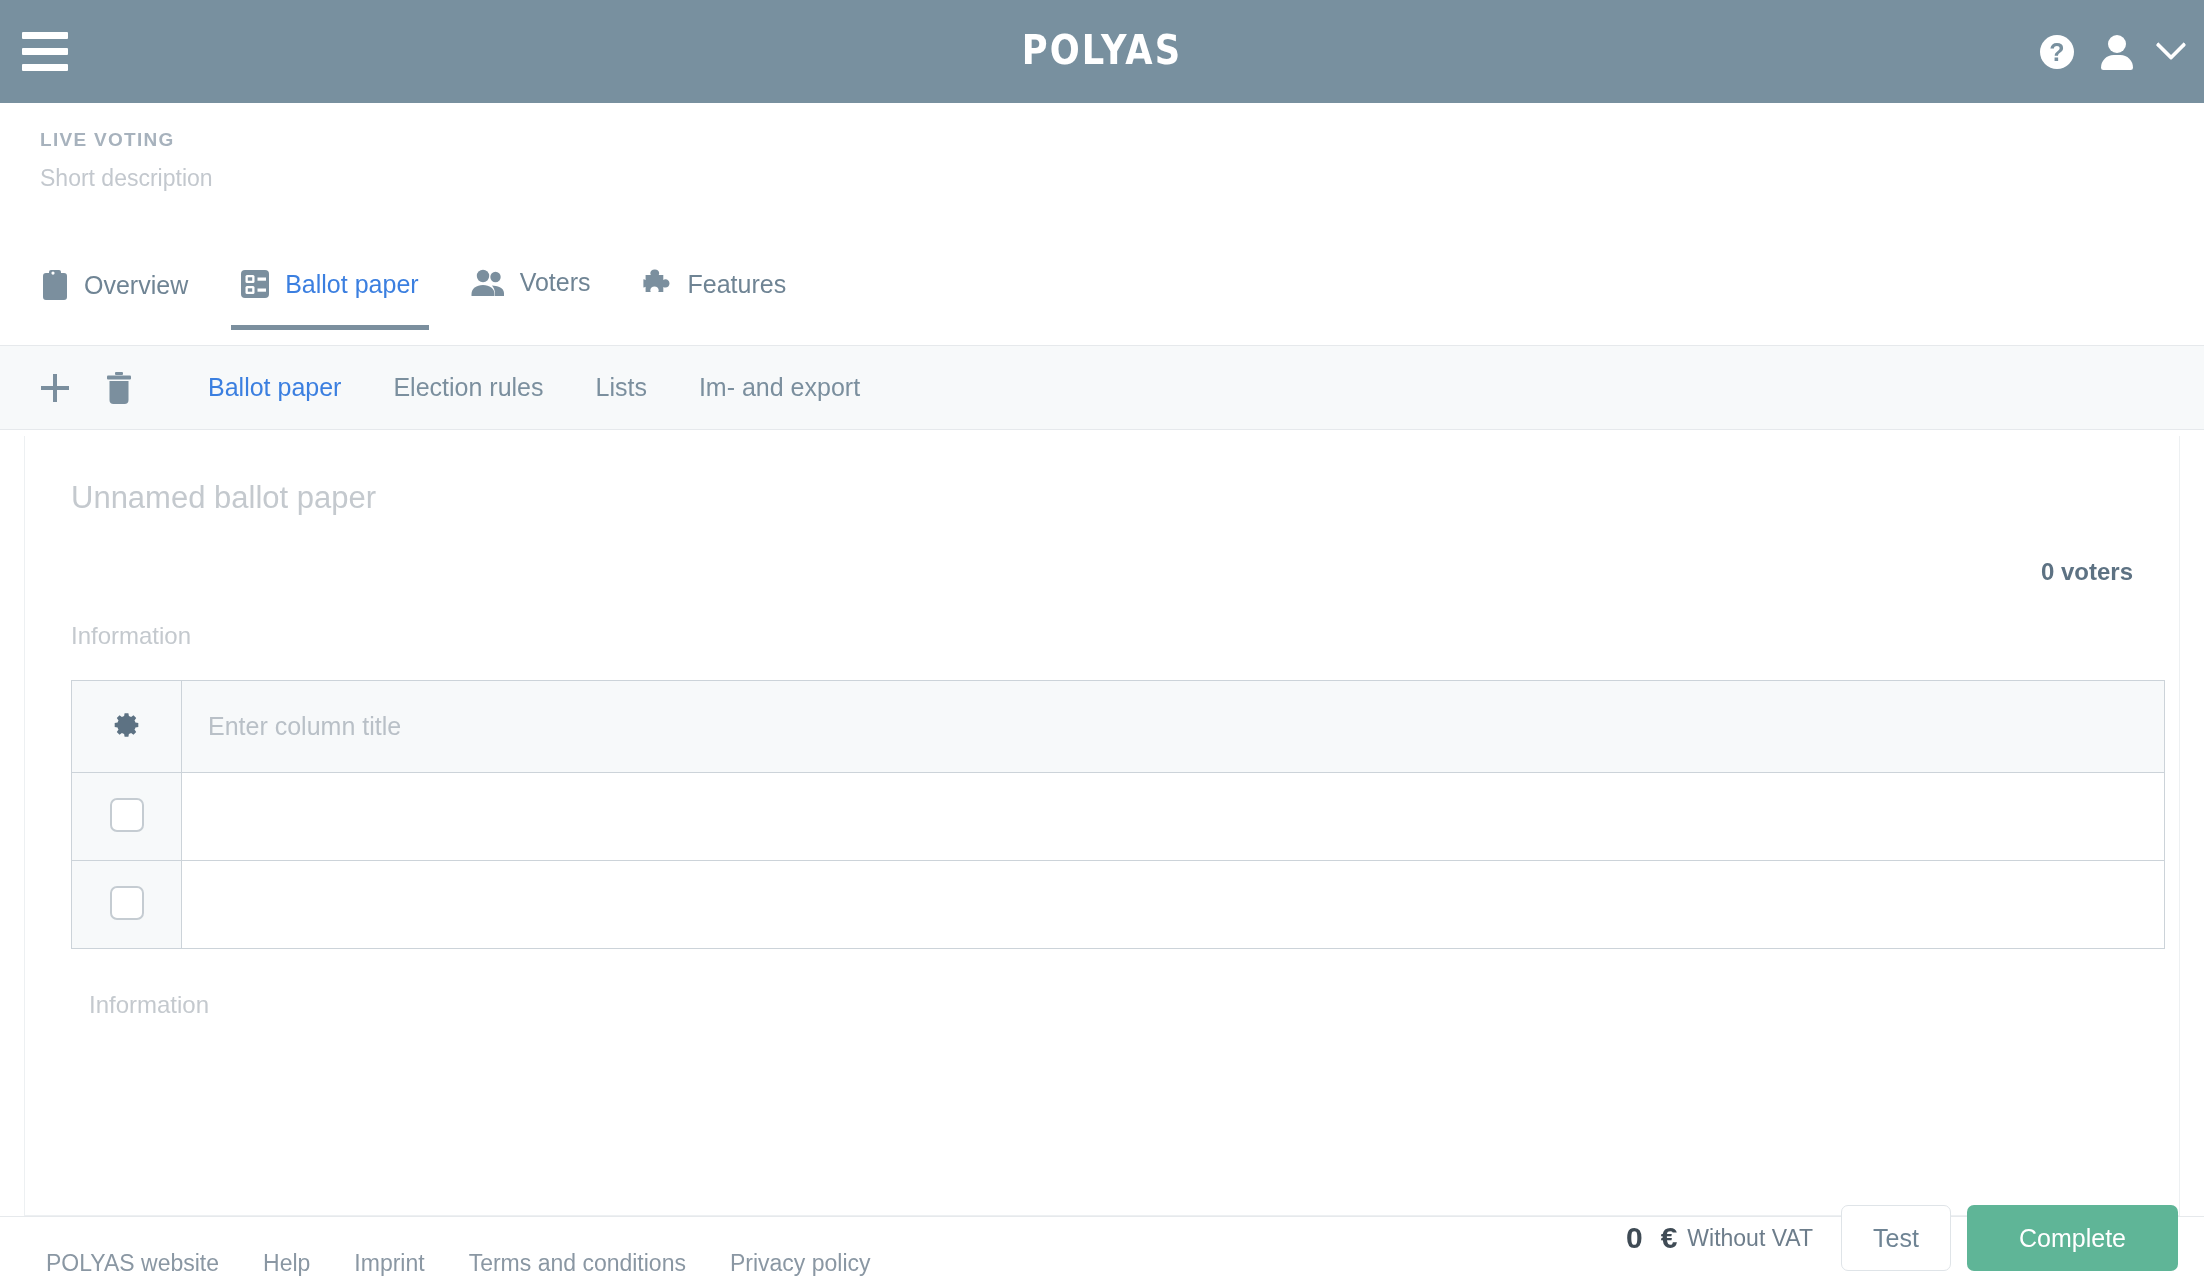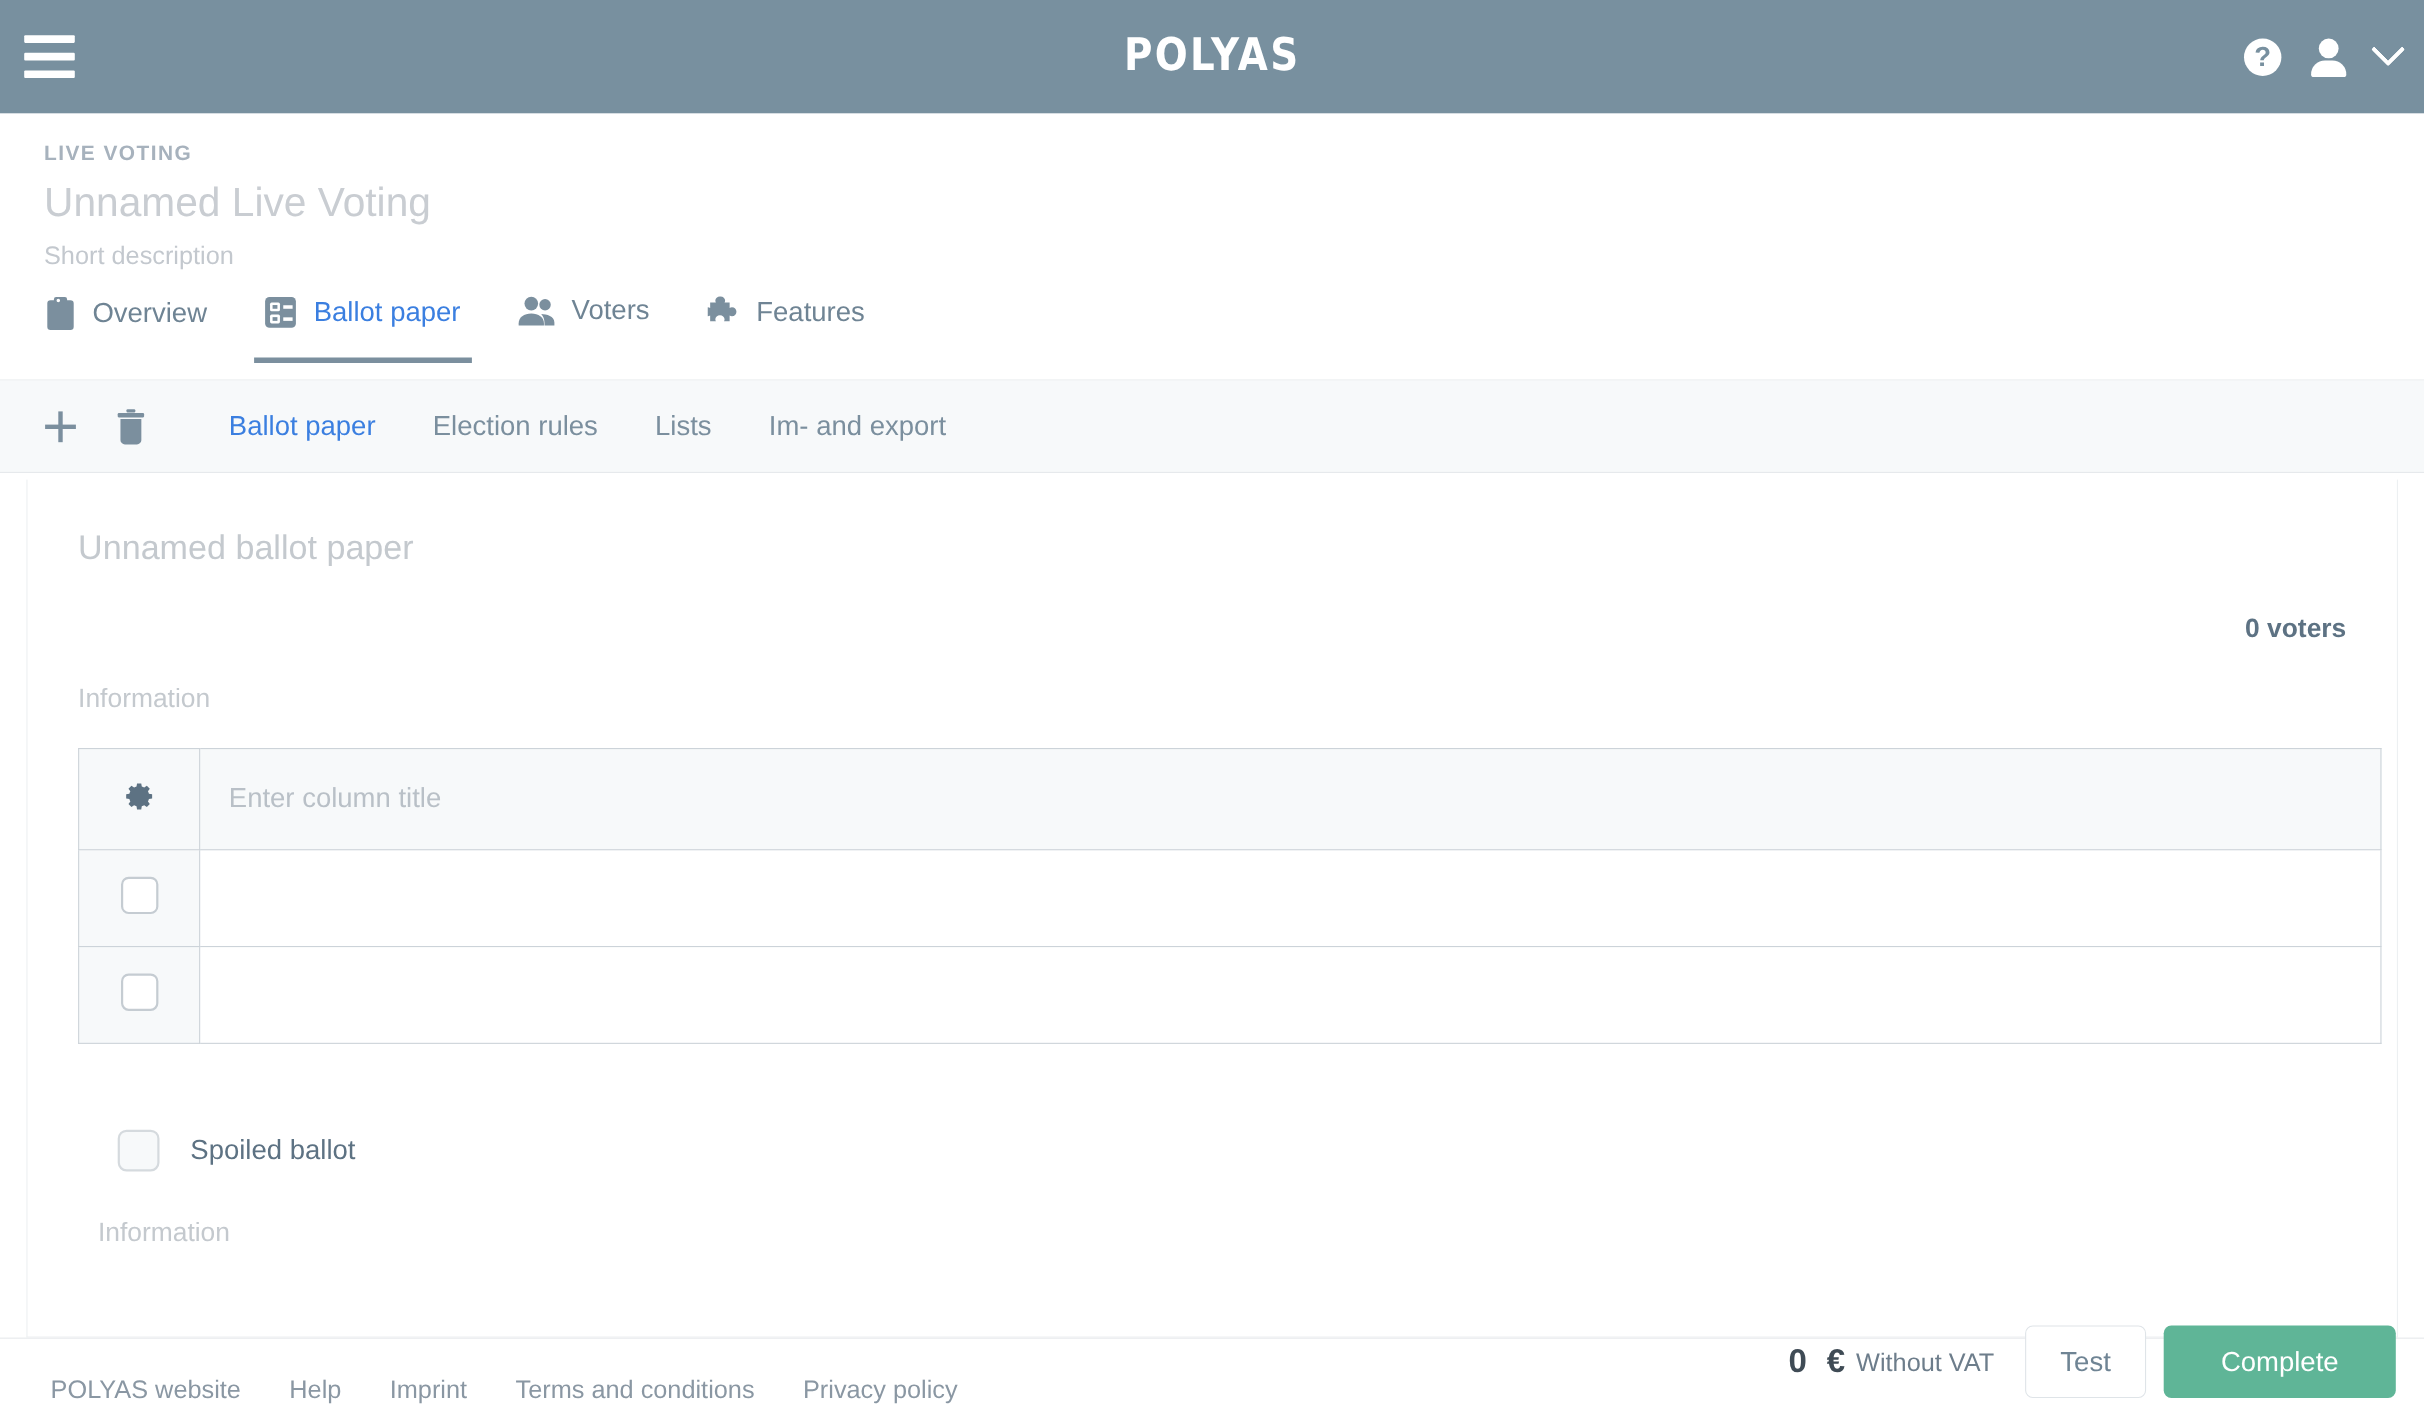--- a/index.html
+++ b/index.html
@@ -217,21 +217,20 @@
     <div class="user-icon">
       <div class="head"></div>
       <div class="body"></div>
     </div>
     <div class="chev"></div>
   </div>
 </div>
 
 <div class="title-block">
   <div class="kicker">LIVE VOTING</div>
-  <div class="bigtitle">Unnamed Live Voting</div>
   <div class="subtitle">Short description</div>
 </div>
 
 <div class="tabs">
 
   <div class="tab">
     <span>
       <svg width="30" height="34" viewBox="0 0 30 34">
           <path fill="#7b8f9e" d="M11 2h8a2 2 0 0 1 2 2v1h3a3 3 0 0 1 3 3v21a3 3 0 0 1-3 3H6a3 3 0 0 1-3-3V8a3 3 0 0 1 3-3h3V4a2 2 0 0 1 2-2zm2 1.5a1.6 1.6 0 1 0 0 3.2 1.6 1.6 0 0 0 0-3.2zM8 12h14v3H8zm0 6h14v3H8zm0 6h9v3H8z"></path>
         </svg>
@@ -332,24 +331,20 @@
         </tr>
         <tr>
           <td class="cell-check">
             <span class="cb"></span>
           </td>
           <td class="cell-body"></td>
         </tr>
       </tbody>
     </table>
 
-    <div class="spoiled-row">
-      <span class="cb-lg"></span>
-      <span class="spoiled-label">Spoiled ballot</span>
-    </div>
 
     <div class="info-label2">Information</div>
   </div>
 </div>
 
 <div class="footer">
   <div class="footer-links">
     <span class="footer-link">POLYAS website</span>
     <span class="footer-link">Help</span>
     <span class="footer-link">Imprint</span>

